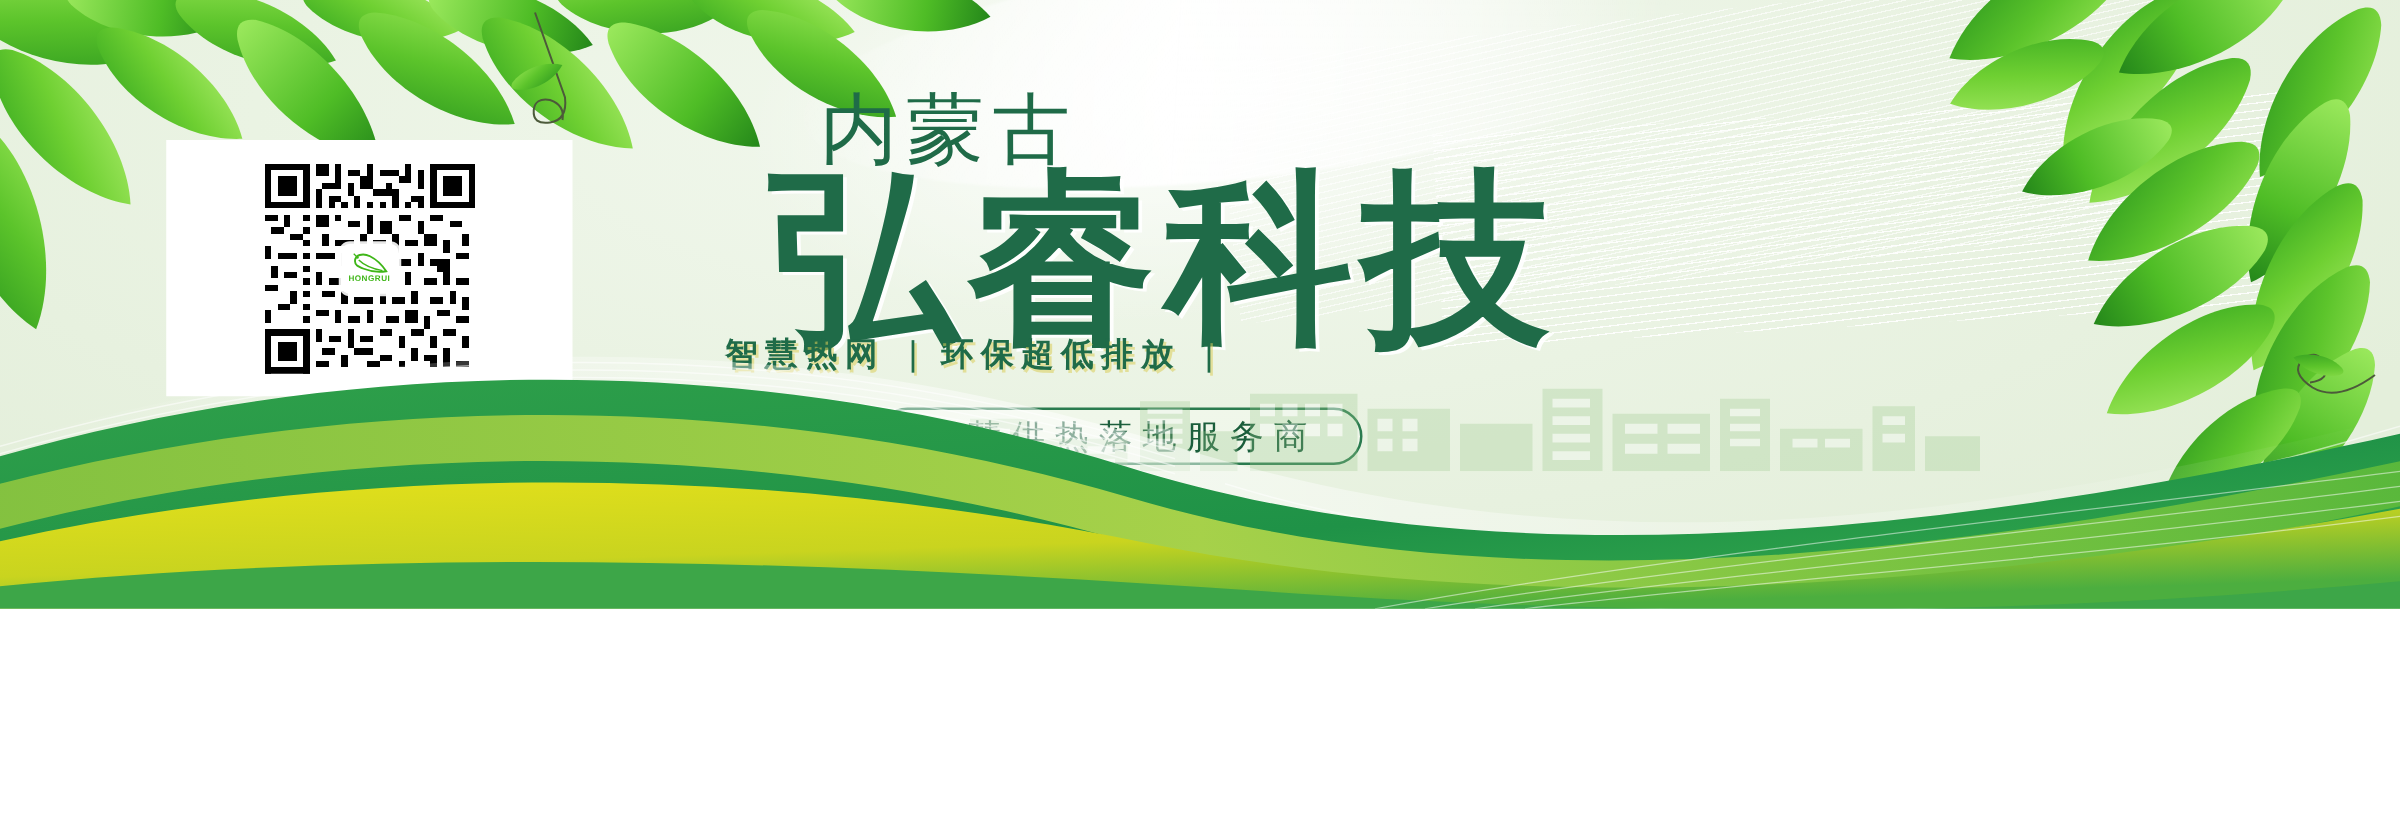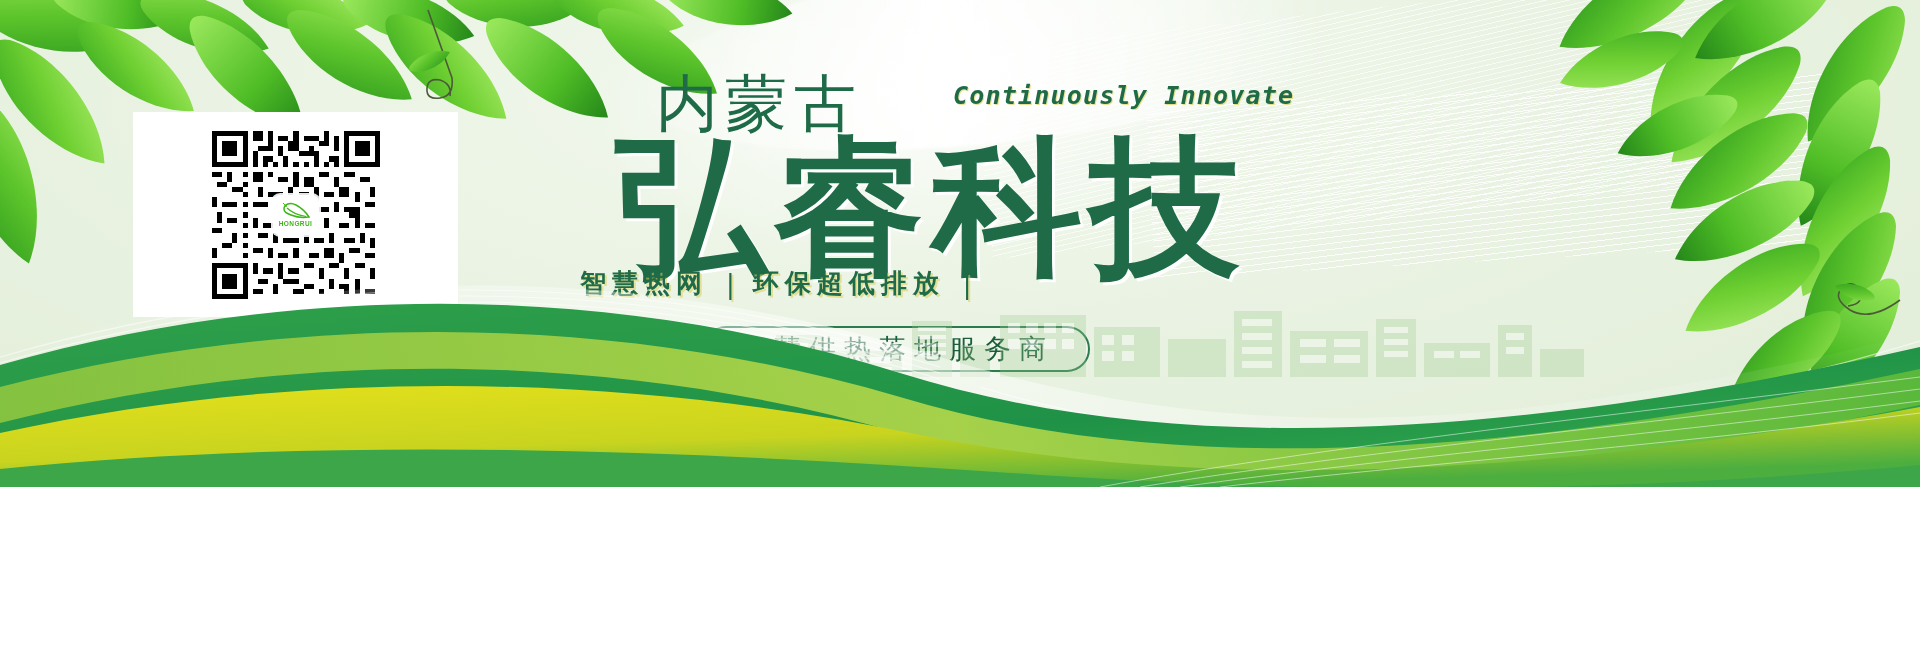--- a/index.html
+++ b/index.html
@@ -405,21 +405,20 @@
           <circle cx="10" cy="10" r="2" fill="#3fb618"></circle>
           <path d="M10,10 L4,4" stroke="#3fb618" stroke-width="2"></path>
         </svg>
         <div class="qr-logo-text">HONGRUI</div>
       </div>
     </div>
 
     <div class="brand-top">内蒙古</div>
 
     <div class="eng">
-      <div>Continuously Innovate</div>
     </div>
 
     <div class="brand-main">弘睿科技</div>
 
     <div class="features">
       <span>智慧热网</span>
       <span class="sep">|</span>
       <span>环保超低排放</span>
       <span class="sep">|</span>
     </div>

